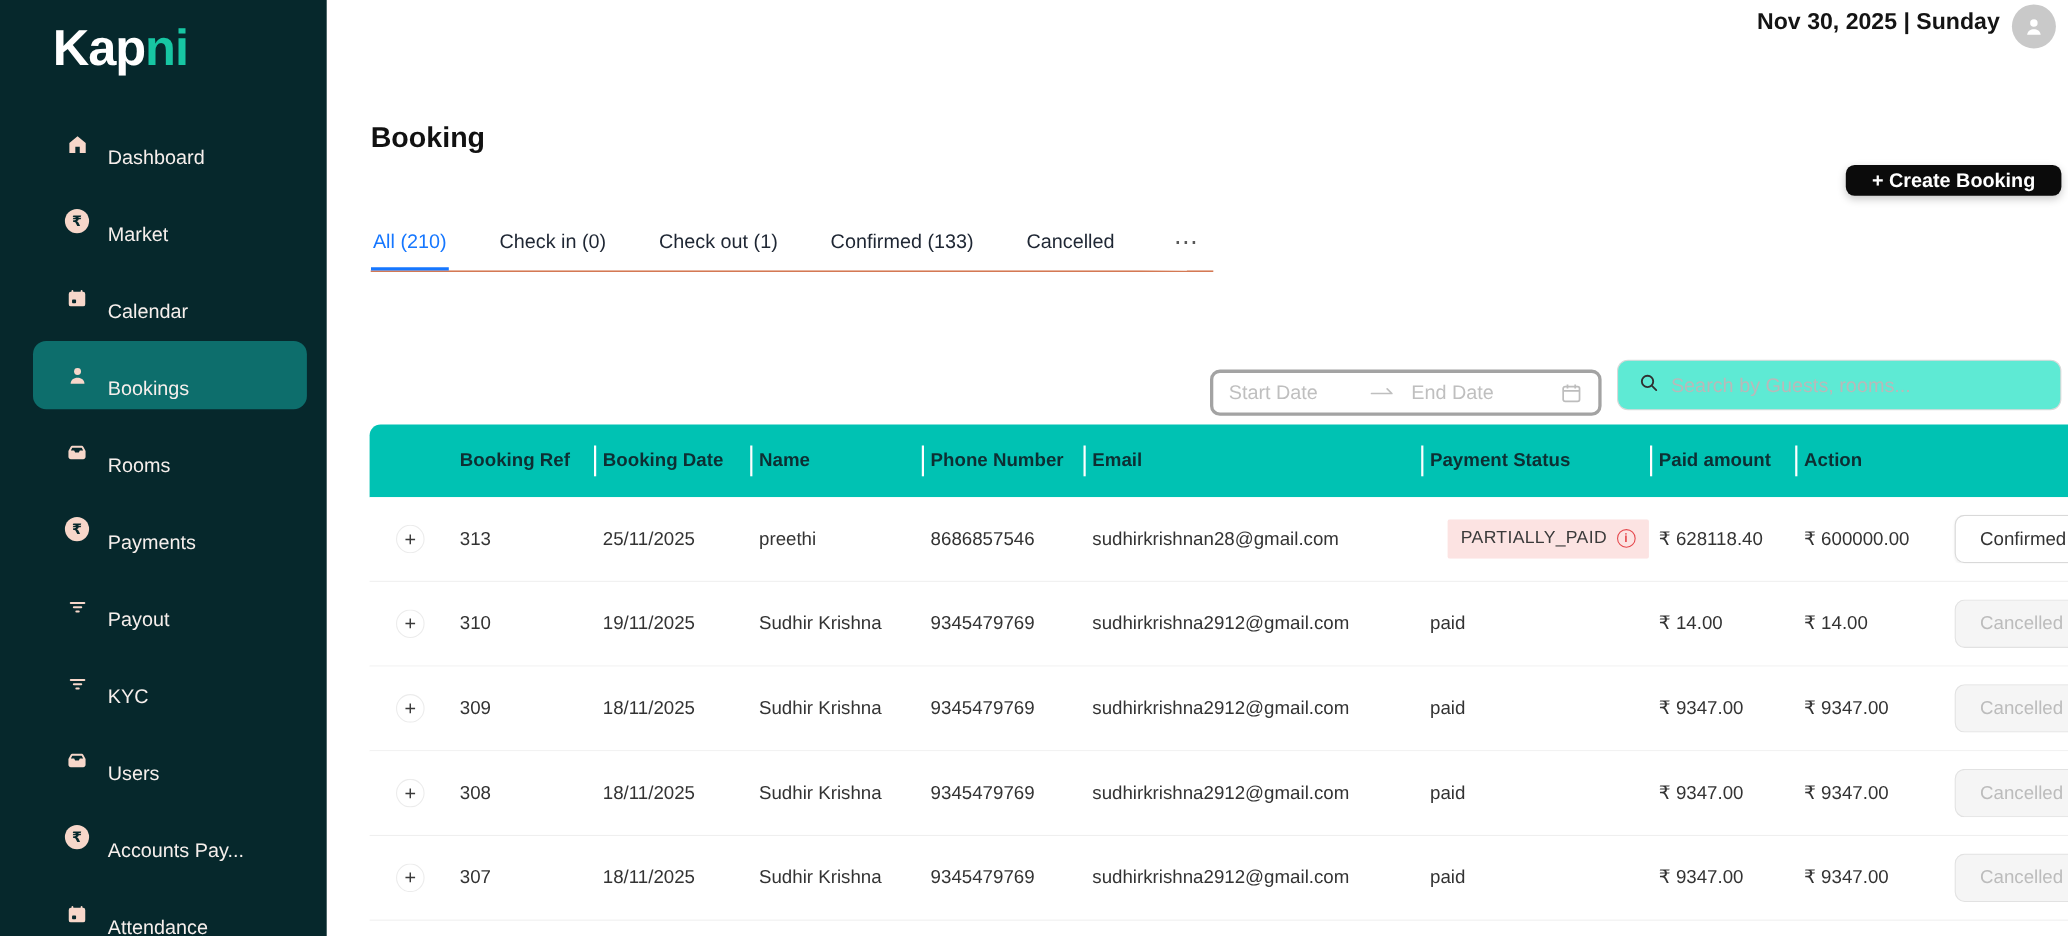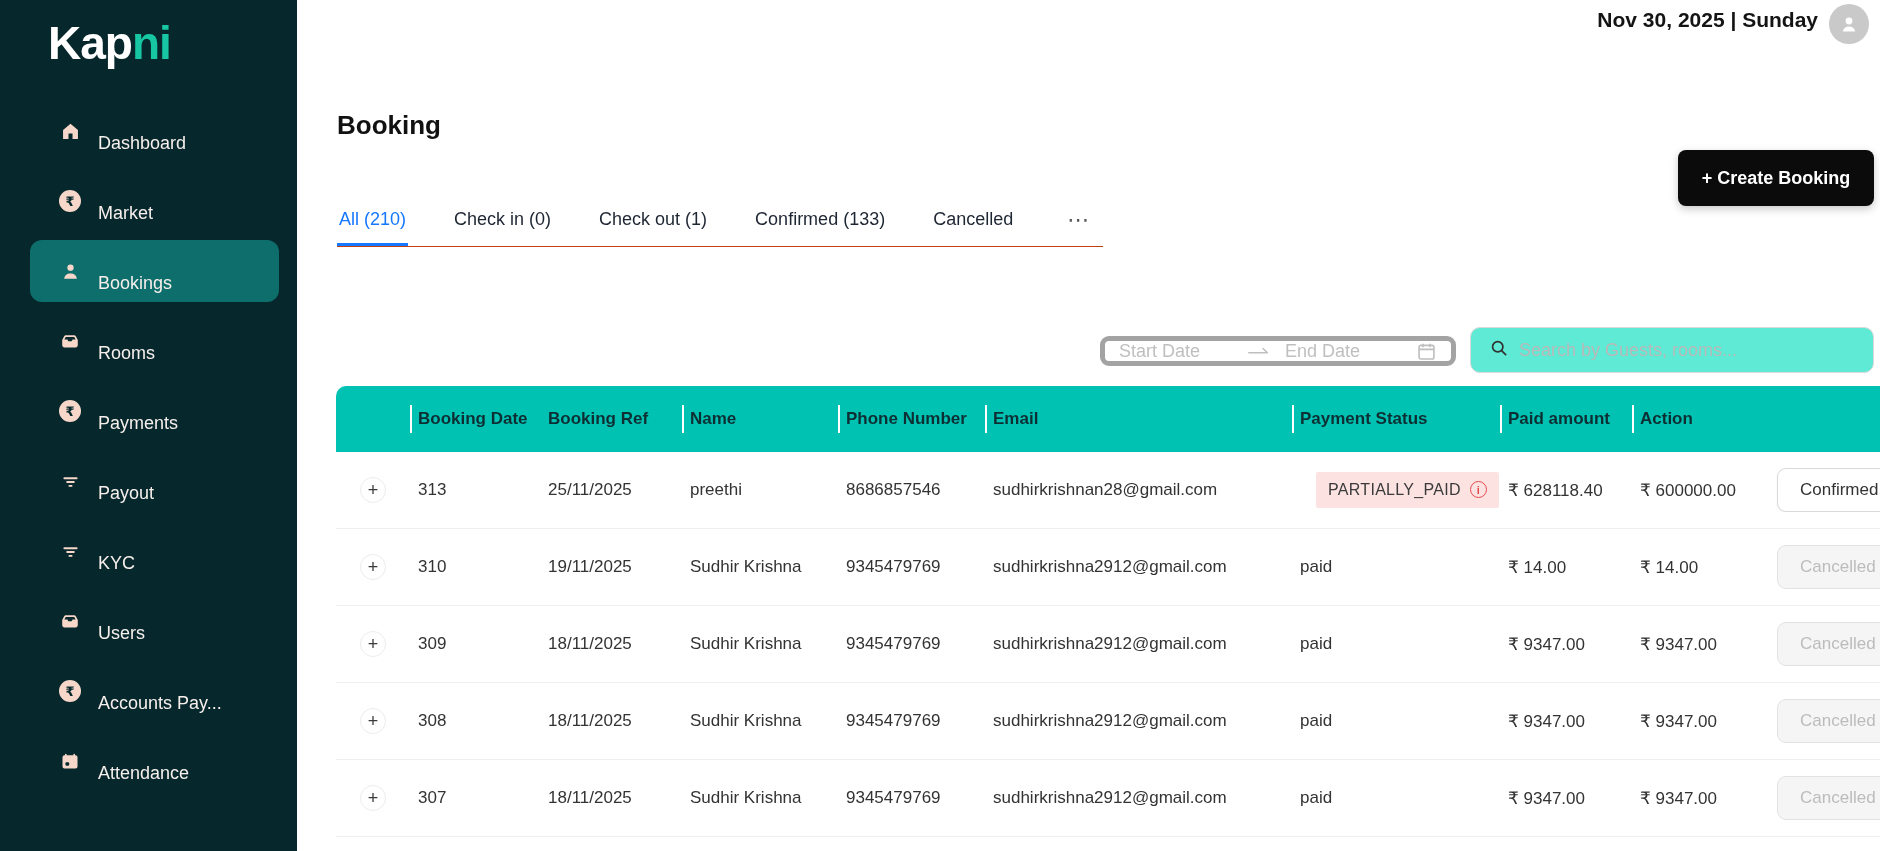--- a/index.html
+++ b/index.html
@@ -29,39 +29,39 @@
   
   .topbar-date { position:absolute; top:8px; right:62px; font-size:21px; font-weight:700; color:#141414; }
   .avatar {
     position:absolute; left:1829px; top:4px; width:40px; height:40px; border-radius:50%;
     background:#c9c9c9; display:flex; align-items:center; justify-content:center;
   }
 
   
   .page-title { position:absolute; left:337px; top:110px; font-size:26px; font-weight:700; color:#111; }
   .create-btn {
-    position:absolute; left:1678px; top:150px; width:196px; height:56px; border:none;
+    position:absolute; left:1678px; top:150px; width:196px; height:28px; border:none;
     background:#0b0b0b; color:#fff; font-size:18px; font-weight:700; border-radius:8px;
     font-family:inherit; cursor:pointer; box-shadow:0 3px 8px rgba(0,0,0,.22);
   }
 
   
   .tabs { position:absolute; left:337px; top:193px; width:766px; height:54px; border-bottom:1px solid #c2410c; }
   .tabs-list { display:flex; gap:44px; height:100%; align-items:stretch; }
   .tab { display:flex; align-items:center; font-size:18px; color:#1e2633; cursor:pointer; padding:0 2px; white-space:nowrap; }
   .tab.active { color:#1677ff; box-shadow:inset 0 -3px 0 #1677ff; }
   .tab-fade { position:absolute; left:700px; top:0; width:42px; height:53px;
     background:linear-gradient(to right, rgba(255,255,255,0), #fff); pointer-events:none; }
   .tabs-more { position:absolute; left:730px; top:0; height:53px; display:flex; align-items:center;
     font-size:22px; color:#595959; letter-spacing:2px; cursor:pointer; }
 
   
   .date-range {
-    position:absolute; left:1100px; top:336px; width:356px; height:30px;
-    border:5px solid #a3a3a3; border-radius:9px; display:flex; align-items:center; padding:0 14px; background:#fff;
+    position:absolute; left:1100px; top:336px; width:356px; height:42px;
+    border:3px solid #a3a3a3; border-radius:9px; display:flex; align-items:center; padding:0 14px; background:#fff;
   }
   .date-range input {
     border:none; outline:none; font-family:inherit; font-size:18px; color:#555; background:transparent;
   }
   .date-range input::placeholder { color:#bfbfbf; }
   .dr-start { width:128px; }
   .dr-end { width:118px; margin-left:14px; }
   .dr-cal { margin-left:auto; display:flex; }
   .search-box {
     position:absolute; left:1470px; top:327px; width:404px; height:46px;
@@ -120,20 +120,29 @@
         <span class="nav-label">Dashboard</span>
       </div>
 
       <div class="nav-item">
         <span class="nav-ic">
             <span class="circle-ic">₹</span>
           </span>
         <span class="nav-label">Market</span>
       </div>
 
+      <div class="nav-item">
+        <span class="nav-ic">
+          <svg viewBox="0 0 24 24" width="20" height="20">
+              <path fill="#f7d7ca" d="M7 3.2c.6 0 1 .4 1 1v1h8v-1a1 1 0 1 1 2 0v1h.6A2.4 2.4 0 0 1 21 7.6v11A2.4 2.4 0 0 1 18.6 21H5.4A2.4 2.4 0 0 1 3 18.6v-11a2.4 2.4 0 0 1 2.4-2.4H6v-1c0-.6.4-1 1-1Z"></path>
+              <rect x="6.6" y="13.6" width="4.4" height="4" rx="1" fill="#06282c"></rect>
+            </svg>
+        </span>
+        <span class="nav-label">Calendar</span>
+      </div>
 
       <div class="nav-item active">
         <span class="nav-ic">
           <svg viewBox="0 0 24 24" width="21" height="21">
               <circle cx="12" cy="7.6" r="3.6" fill="#f7d7ca"></circle>
               <path d="M4.8 20.4c0-3.9 3.2-6.2 7.2-6.2s7.2 2.3 7.2 6.2Z" fill="#f7d7ca"></path>
             </svg>
         </span>
         <span class="nav-label">Bookings</span>
       </div>
@@ -255,22 +264,22 @@
           </g>
         </svg>
     </span>
     <input type="text" placeholder="Search by Guests, rooms..." style="">
   </div>
 
   <div class="table">
 
     <div class="tgrid thead">
       <div class="th"></div>
+      <div class="th">Booking Ref</div>
       <div class="th sep">Booking Date</div>
-      <div class="th">Booking Ref</div>
       <div class="th sep">Name</div>
       <div class="th sep">Phone Number</div>
       <div class="th sep">Email</div>
       <div class="th sep">Payment Status</div>
       <div class="th sep">Paid amount</div>
       <div class="th sep">Action</div>
     </div>
 
     <div class="tgrid trow">
       <div class="td center">

